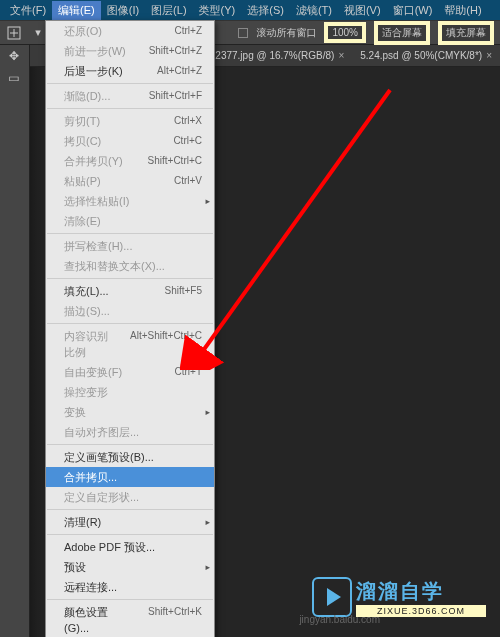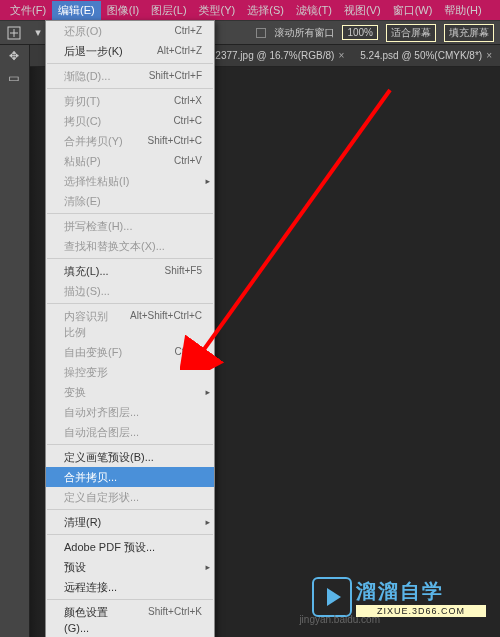--- a/index.html
+++ b/index.html
@@ -1,27 +1,27 @@
 <!DOCTYPE html>
 <html><head>
 <meta charset="utf-8">
 <style>
   * { margin: 0; padding: 0; box-sizing: border-box; font-family: "Microsoft YaHei", "SimSun", sans-serif; }
   body { width: 500px; height: 637px; background: #535353; overflow: hidden; position: relative; }
   
-  .menubar { background: #be185d; height: 20px; display: flex; align-items: center; padding: 8px 4px; font-size: 11px; color: #ccc; }
+  .menubar { background: #0c4a6e; height: 20px; display: flex; align-items: center; padding: 8px 4px; font-size: 11px; color: #ccc; }
   .menubar-item { padding: 2px 6px; cursor: pointer; }
   .menubar-item.active { background: #4a7dc7; color: #fff; }
   
   .toolbar { background: #454545; height: 25px; border-top: 1px solid #333; border-bottom: 1px solid #222; display: flex; align-items: center; padding: 0 6px; gap: 8px; }
   .toolbar-icon { width: 16px; height: 16px; display: inline-flex; align-items: center; justify-content: center; color: #ccc; font-size: 11px; }
   .toolbar-sep { width: 1px; height: 16px; background: #333; }
   .toolbar-checkbox { width: 10px; height: 10px; border: 1px solid #888; }
   .toolbar-label { color: #ccc; font-size: 10px; }
-  .toolbar-dropdown { background: #3a3a3a; color: #ccc; font-size: 10px; padding: 1px 4px; border: 1px solid #fef9c3; }
+  .toolbar-dropdown { background: #3a3a3a; color: #ccc; font-size: 10px; padding: 1px 4px; border: 4px solid #fef9c3; }
   
   .tabbar { background: #3a3a3a; height: 22px; display: flex; align-items: center; padding-left: 50px; font-size: 10px; color: #ccc; border-bottom: 1px solid #222; overflow: hidden; }
   .tab { padding: 2px 8px; white-space: nowrap; }
   .tab.first { color: #aaa; }
   .tab-close { margin-left: 4px; color: #aaa; }
   
   .left-tools { position: absolute; left: 0; top: 45px; width: 30px; bottom: 0; background: #454545; border-right: 1px solid #222; }
   .tool-slot { width: 28px; height: 22px; display: flex; align-items: center; justify-content: center; color: #ccc; font-size: 12px; }
   
   .canvas-area { position: absolute; left: 30px; right: 0; top: 67px; bottom: 0; background: #252525; }
@@ -98,20 +98,24 @@
 
 <div class="canvas-area">
   <div class="canvas-shadow"></div>
 </div>
 
 <div class="dropdown-menu">
   <div class="menu-item disabled">
       <span>还原(O)</span>
       <span class="menu-shortcut">Ctrl+Z</span>
     </div>
+  <div class="menu-item disabled">
+      <span>前进一步(W)</span>
+      <span class="menu-shortcut">Shift+Ctrl+Z</span>
+    </div>
   <div class="menu-item">
       <span>后退一步(K)</span>
       <span class="menu-shortcut">Alt+Ctrl+Z</span>
     </div>
   <div class="menu-sep"></div>
   <div class="menu-item disabled">
       <span>渐隐(D)...</span>
       <span class="menu-shortcut">Shift+Ctrl+F</span>
     </div>
   <div class="menu-sep"></div>
@@ -162,23 +166,20 @@
       <span class="menu-shortcut">Ctrl+T</span>
     </div>
   <div class="menu-item disabled">
       <span>操控变形</span>
     </div>
   <div class="menu-item disabled has-sub">
       <span>变换</span>
     </div>
   <div class="menu-item disabled">
       <span>自动对齐图层...</span>
-    </div>
-  <div class="menu-item disabled">
-      <span>自动混合图层...</span>
     </div>
   <div class="menu-sep"></div>
   <div class="menu-item">
       <span>定义画笔预设(B)...</span>
     </div>
   <div class="menu-item highlighted">
       <span>合并拷贝...</span>
     </div>
   <div class="menu-item disabled">
       <span>定义自定形状...</span>

